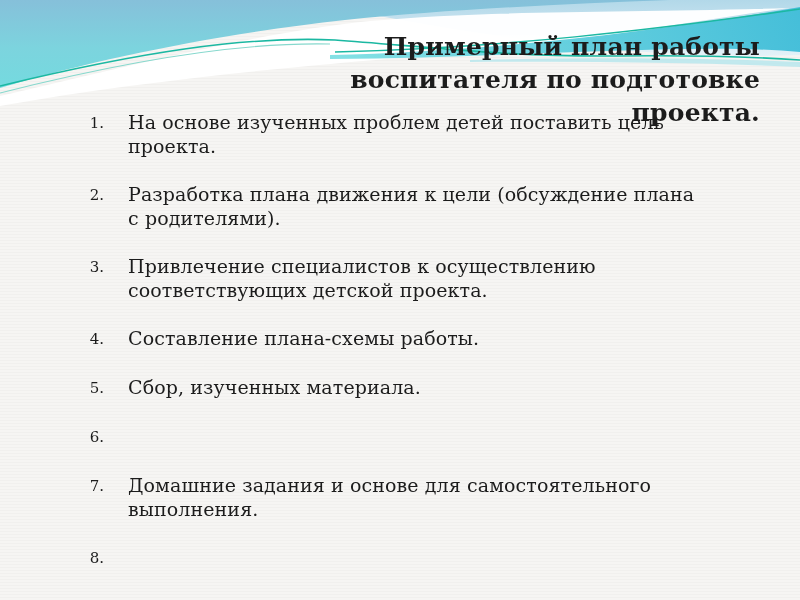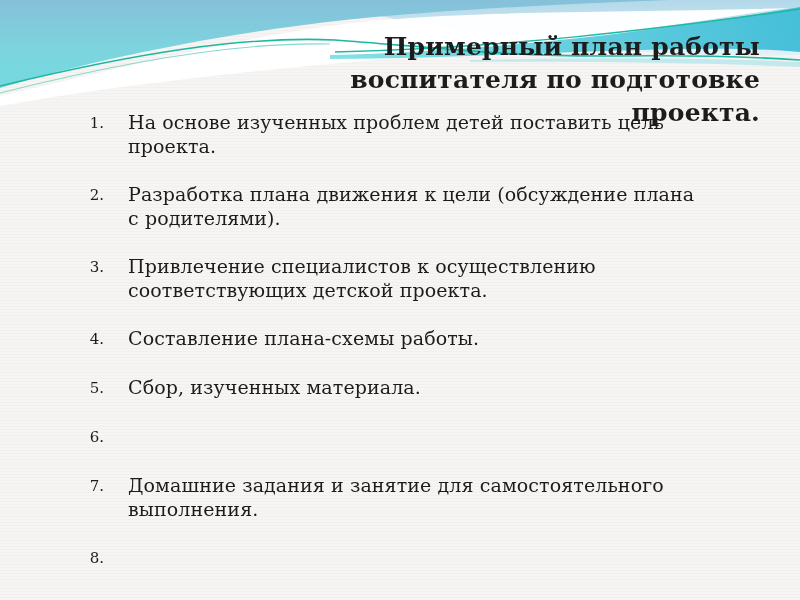--- a/index.html
+++ b/index.html
@@ -119,21 +119,21 @@
       </li>
       <li>
         <span class="num">5.</span>
         <span class="txt">Сбор, изученных материала.</span>
       </li>
       <li>
         <span class="num">6.</span>
       </li>
       <li>
         <span class="num">7.</span>
-        <span class="txt">Домашние задания и занятие для самостоятельного
+        <span class="txt">Домашние задания и основе для самостоятельного
 выполнения.</span>
       </li>
       <li>
         <span class="num">8.</span>
       </li>
     </ol>
 
 </div>
 
 </body></html>

